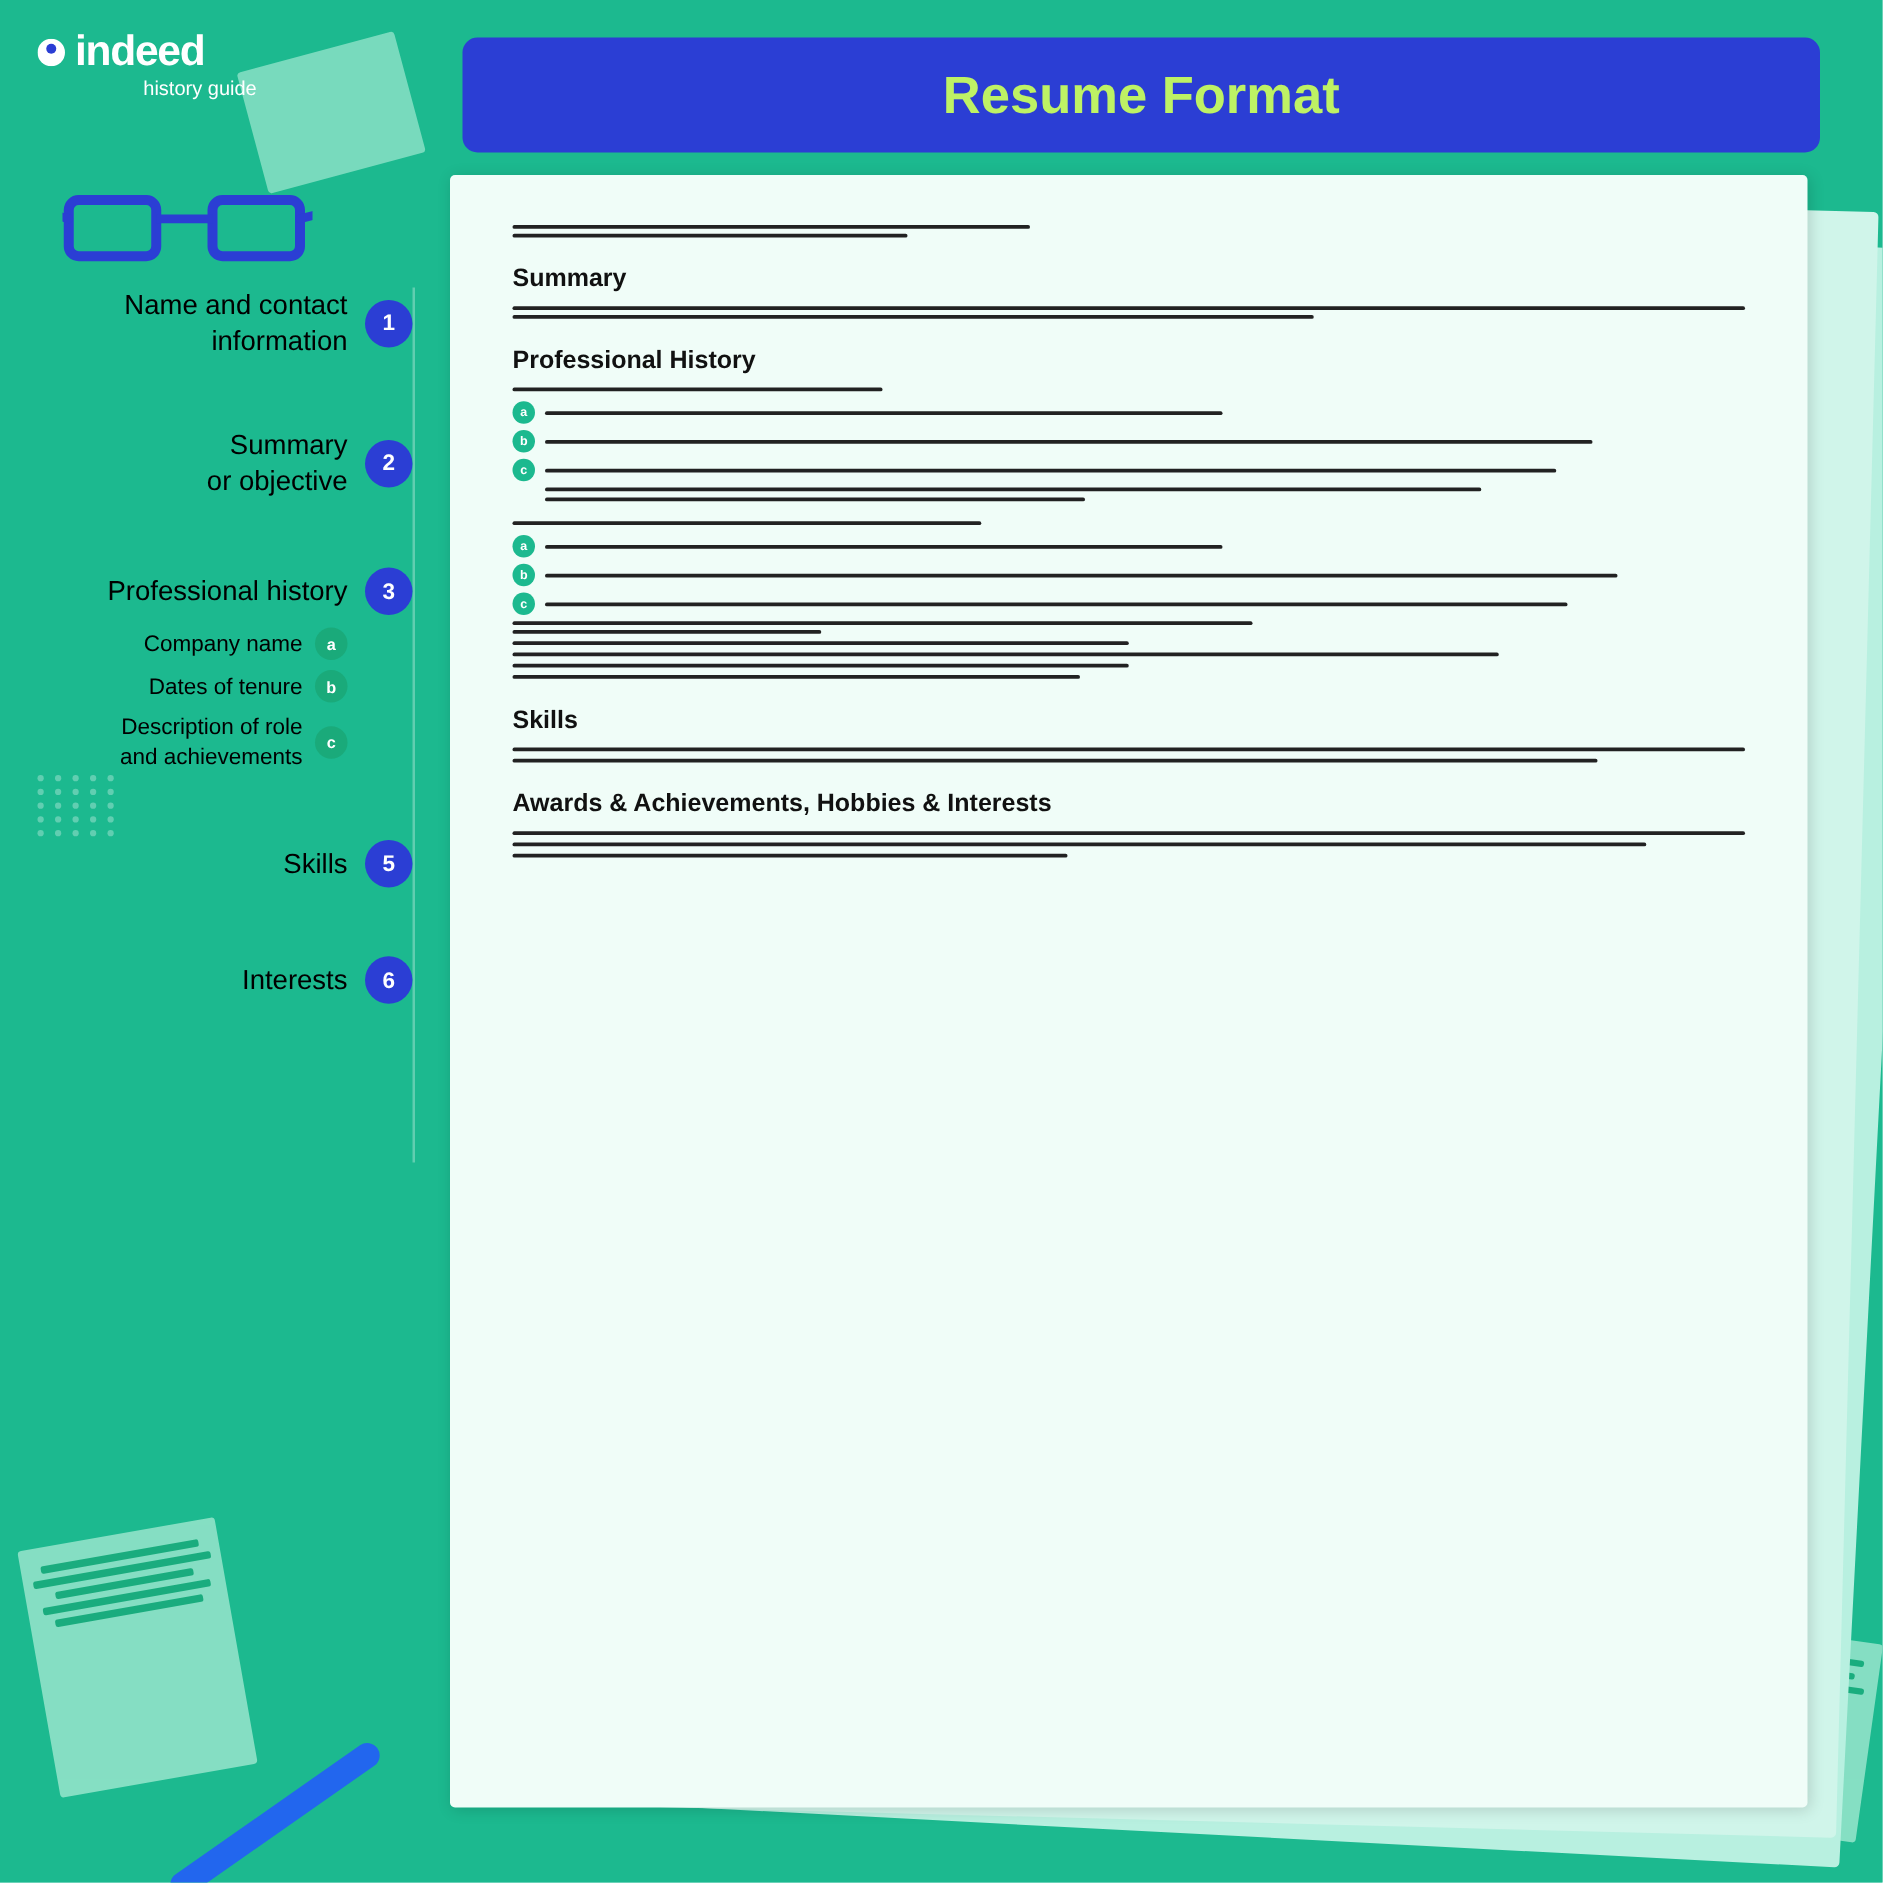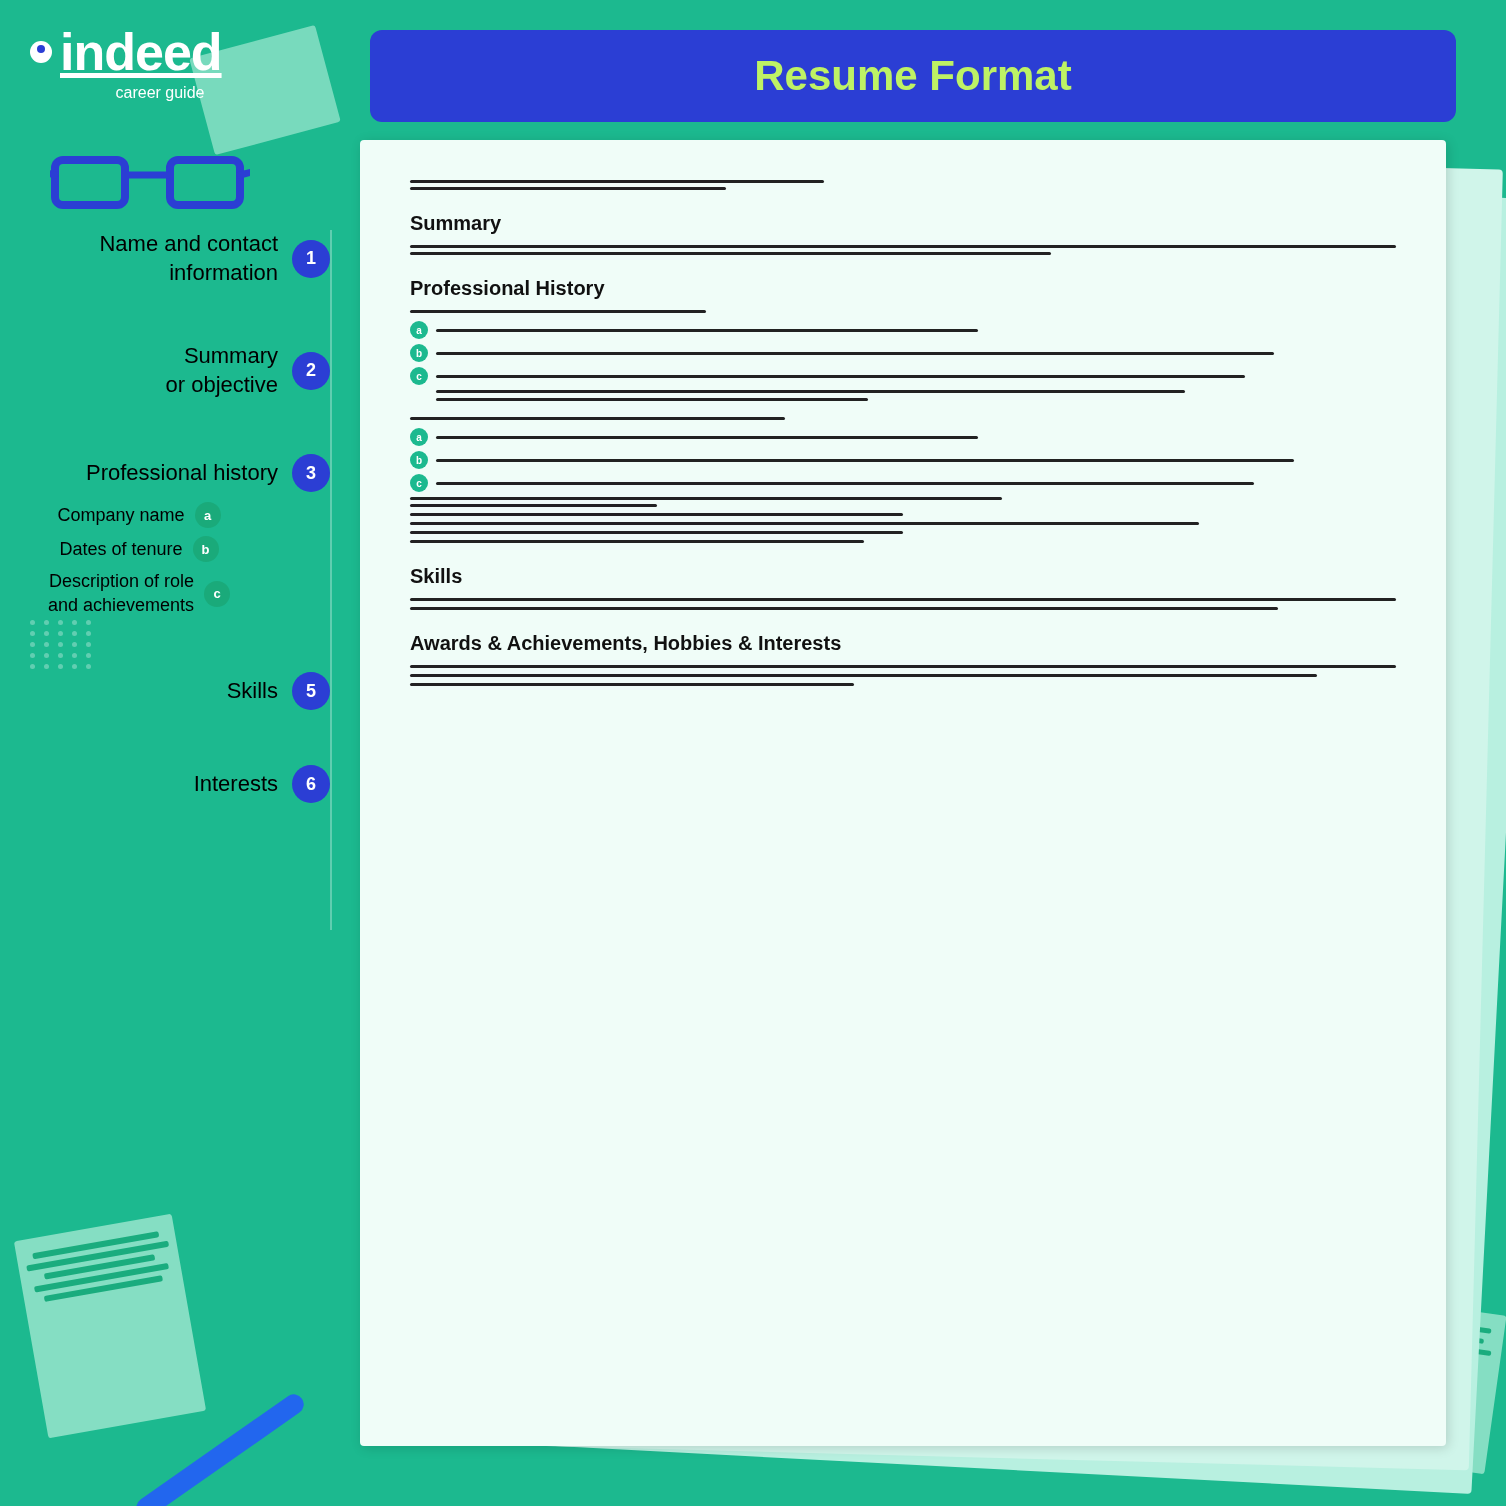--- a/index.html
+++ b/index.html
@@ -48,24 +48,23 @@
     }
 
     .logo-indeed {
       display: flex;
       align-items: center;
       gap: 8px;
     }
 
     .logo-text {
       color: white;
-      font-size: 52px;
+      font-size: 34px;
       font-weight: 900;
       letter-spacing: -1px;
-      text-decoration: underline;
     }
 
     .logo-subtext {
       color: white;
       font-size: 16px;
       text-align: center;
       margin-top: 2px;
     }
 
     
@@ -364,21 +363,21 @@
 </div>
 
 <div class="logo-area">
   <div class="logo-indeed">
     <svg width="22" height="22" viewBox="0 0 22 22">
       <circle cx="11" cy="11" r="11" fill="white"></circle>
       <circle cx="11" cy="8" r="4" fill="#2b3ed4"></circle>
     </svg>
     <span class="logo-text">indeed</span>
   </div>
-  <div class="logo-subtext">career guide</div>
+  <div class="logo-subtext">history guide</div>
 </div>
 
 <div class="glasses">
   <svg width="200" height="80" viewBox="0 0 200 80">
 
     <rect x="5" y="20" width="70" height="45" rx="8" ry="8" fill="none" stroke="#2b3ed4" stroke-width="8"></rect>
 
     <rect x="120" y="20" width="70" height="45" rx="8" ry="8" fill="none" stroke="#2b3ed4" stroke-width="8"></rect>
 
     <line x1="75" y1="35" x2="120" y2="35" stroke="#2b3ed4" stroke-width="7"></line>
@@ -401,21 +400,21 @@
   <div class="label-item">
     <div class="label-text">Summary<br>or objective</div>
     <div class="number-badge">2</div>
   </div>
 
   <div style="margin-bottom: 55px;">
     <div class="label-item" style="margin-bottom: 10px;">
       <div class="label-text">Professional history</div>
       <div class="number-badge">3</div>
     </div>
-    <div style="display:flex; flex-direction:column; align-items:center; gap:8px; padding-right:52px;">
+    <div style="display:flex; flex-direction:column; align-items:flex-end; gap:8px; padding-right:52px;">
       <div style="display:flex; align-items:center; gap:10px;">
         <span class="label-text small">Company name</span>
         <div class="alpha-badge">a</div>
       </div>
       <div style="display:flex; align-items:center; gap:10px;">
         <span class="label-text small">Dates of tenure</span>
         <div class="alpha-badge">b</div>
       </div>
       <div style="display:flex; align-items:center; gap:10px;">
         <span class="label-text small" style="text-align:right;">Description of role<br>and achievements</span>

